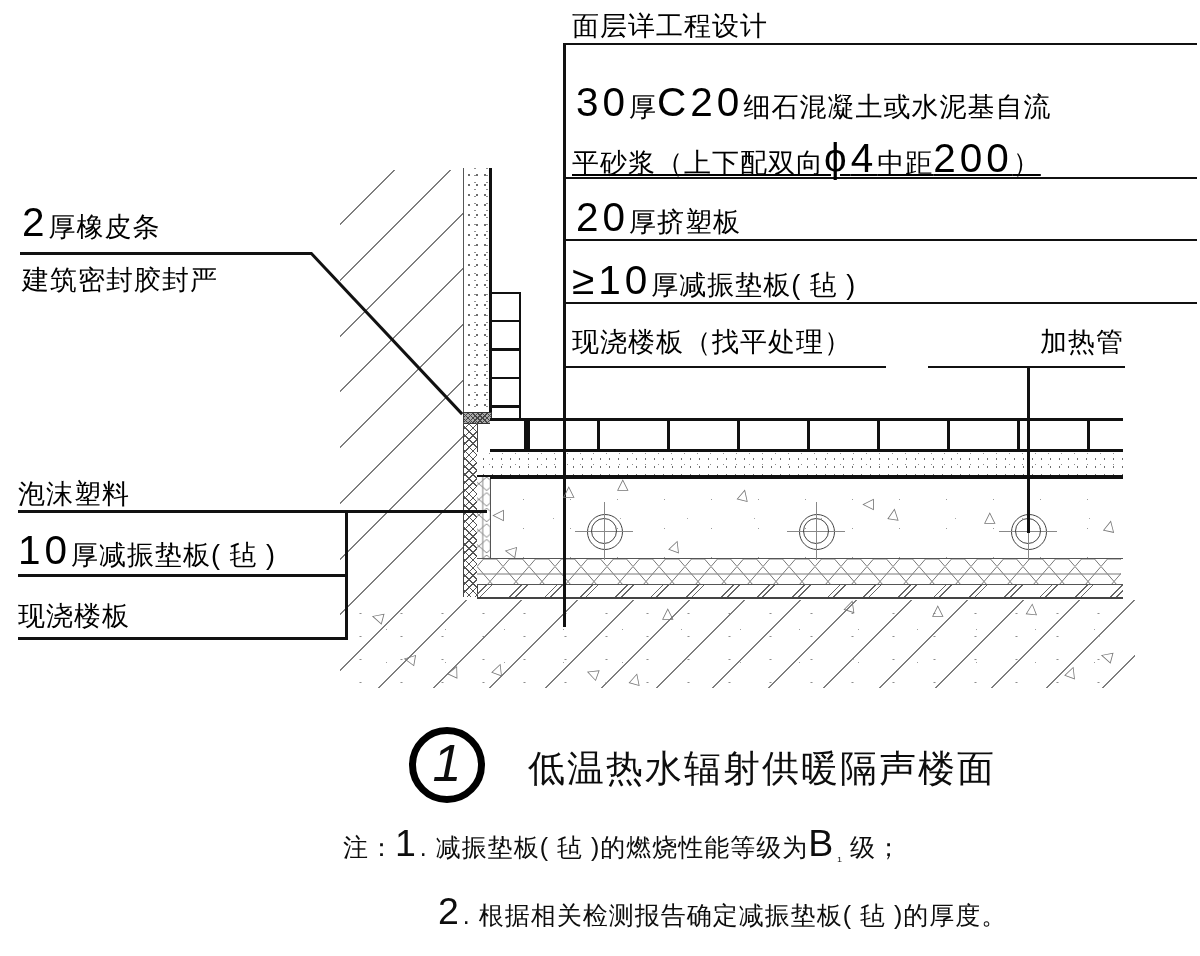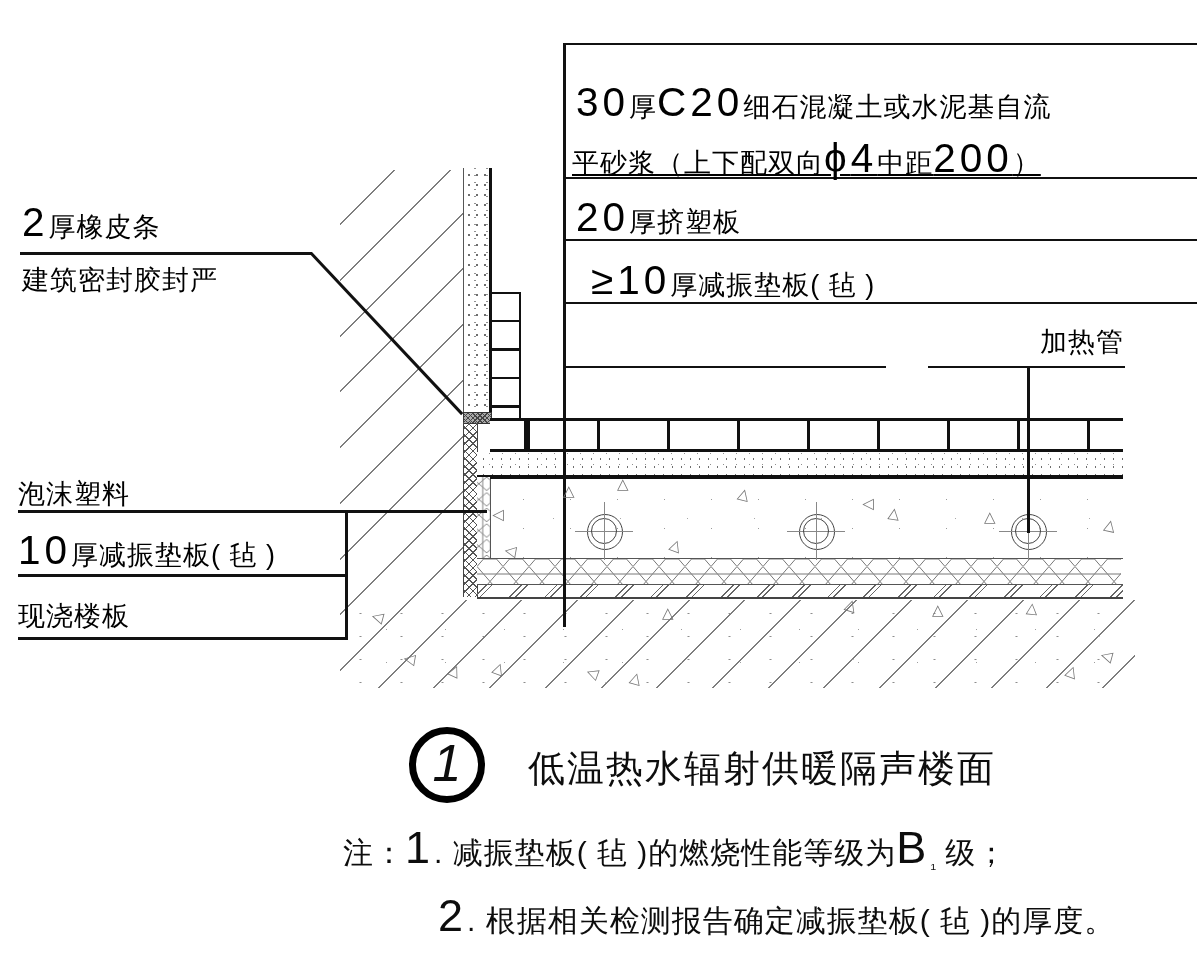--- a/index.html
+++ b/index.html
@@ -82,21 +82,21 @@
   .pipe::after{content:"";position:absolute;left:16px;top:-13px;width:1.2px;height:58px;background:#888;}
   
   .tri{position:absolute;color:#777;font-size:15px;line-height:1;font-family:"DejaVu Sans",sans-serif;}
   
   #detailCircle{
     position:absolute;left:409px;top:727px;width:62px;height:62px;border:7px solid #000;border-radius:50%;
     display:flex;align-items:center;justify-content:center;
   }
   #detailCircle span{font-size:52px;font-style:italic;line-height:1;transform:translateY(-2px);}
   #detailTitle{position:absolute;left:528px;top:744px;font-size:37px;letter-spacing:2px;white-space:nowrap;}
-  .note{position:absolute;font-size:30px;white-space:nowrap;letter-spacing:1px;}
+  .note{position:absolute;font-size:25px;white-space:nowrap;letter-spacing:1px;}
 </style>
 </head>
 <body>
 
 <div id="canvas">
 
   <div id="hatchL"></div>
   <div id="groundDots"></div>
 
   <div id="plasterStrip"></div>
@@ -151,24 +151,26 @@
 
   <div class="line" style="left:564px;top:43px;width:633px;height:2px;"></div>
   <div class="line" style="left:563px;top:43px;width:3px;height:584px;"></div>
   <div class="line" style="left:564px;top:177px;width:633px;height:2px;"></div>
   <div class="line" style="left:564px;top:239px;width:633px;height:2px;"></div>
   <div class="line" style="left:564px;top:302px;width:633px;height:2px;"></div>
   <div class="line" style="left:564px;top:366px;width:322px;height:2px;"></div>
   <div class="line" style="left:928px;top:366px;width:197px;height:2px;"></div>
   <div class="line" style="left:1027px;top:366px;width:3px;height:167px;"></div>
 
+  <div class="lbl" style="left:572px;top:10px;">面层详工程设计</div>
   <div class="lbl cad" style="left:576px;top:78px;"><span class="n">30</span>厚<span class="n">C</span><span class="n">20</span>细石混凝土或水泥基自流</div>
   <div class="lbl cad" style="left:572px;top:134px;text-decoration:underline;">平砂浆（上下配双向<span class="n">ϕ</span><span class="n">4</span>中距<span class="n">200</span>）</div>
   <div class="lbl cad" style="left:576px;top:193px;"><span class="n">20</span>厚挤塑板</div>
-  <div class="lbl cad" style="left:572px;top:256px;margin-left:19px;"><span class="n">≥</span><span class="n">10</span>厚减振垫板( 毡 )</div>
+  <div class="lbl cad" style="left:572px;top:256px;"><span class="n">≥</span><span class="n">10</span>厚减振垫板( 毡 )</div>
+  <div class="lbl" style="left:572px;top:326px;">现浇楼板（找平处理）</div>
   <div class="lbl" style="left:1040px;top:326px;">加热管</div>
 
   <div class="line" style="left:20px;top:252px;width:292px;height:3px;"></div>
   <div class="line" style="left:312px;top:252px;width:221px;height:3px;transform:rotate(46.8deg);transform-origin:0 0;"></div>
   <div class="lbl cad" style="left:22px;top:198px;"><span class="n">2</span>厚橡皮条</div>
   <div class="lbl" style="left:22px;top:264px;">建筑密封胶封严</div>
 
   <div class="lbl" style="left:18px;top:478px;">泡沫塑料</div>
   <div class="line" style="left:18px;top:510px;width:469px;height:3px;"></div>
   <div class="line" style="left:345px;top:510px;width:3px;height:130px;"></div>

